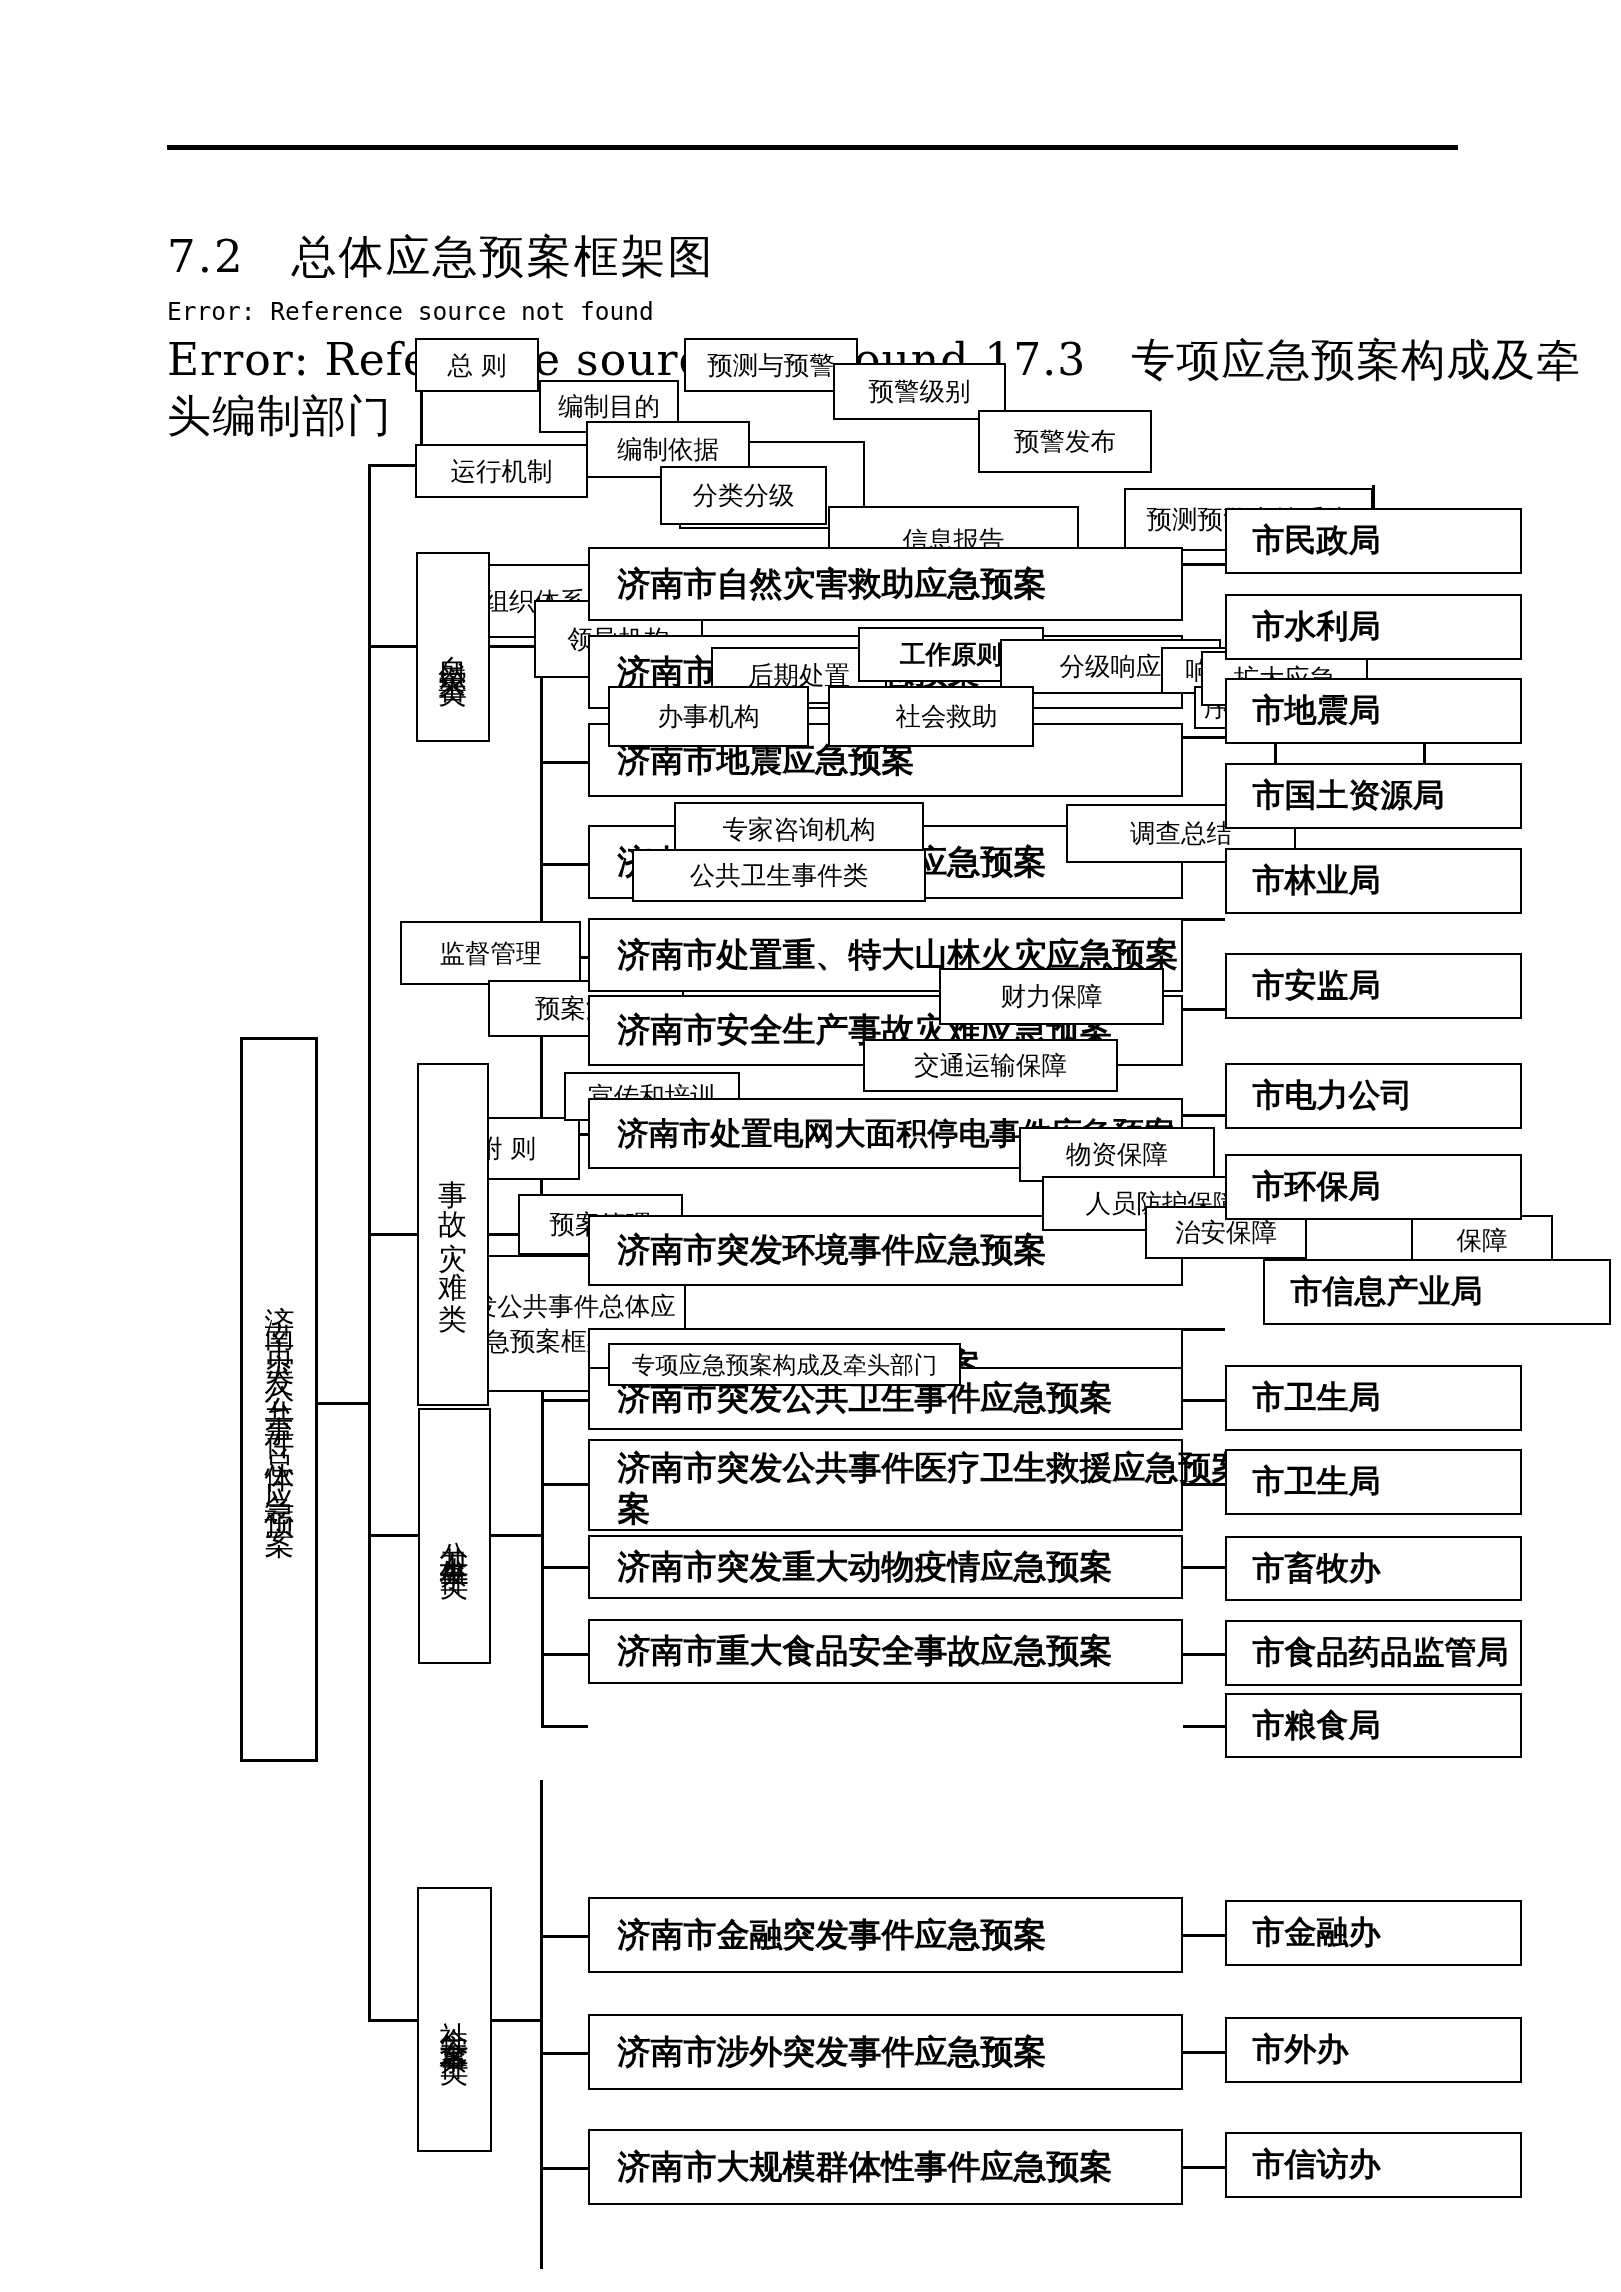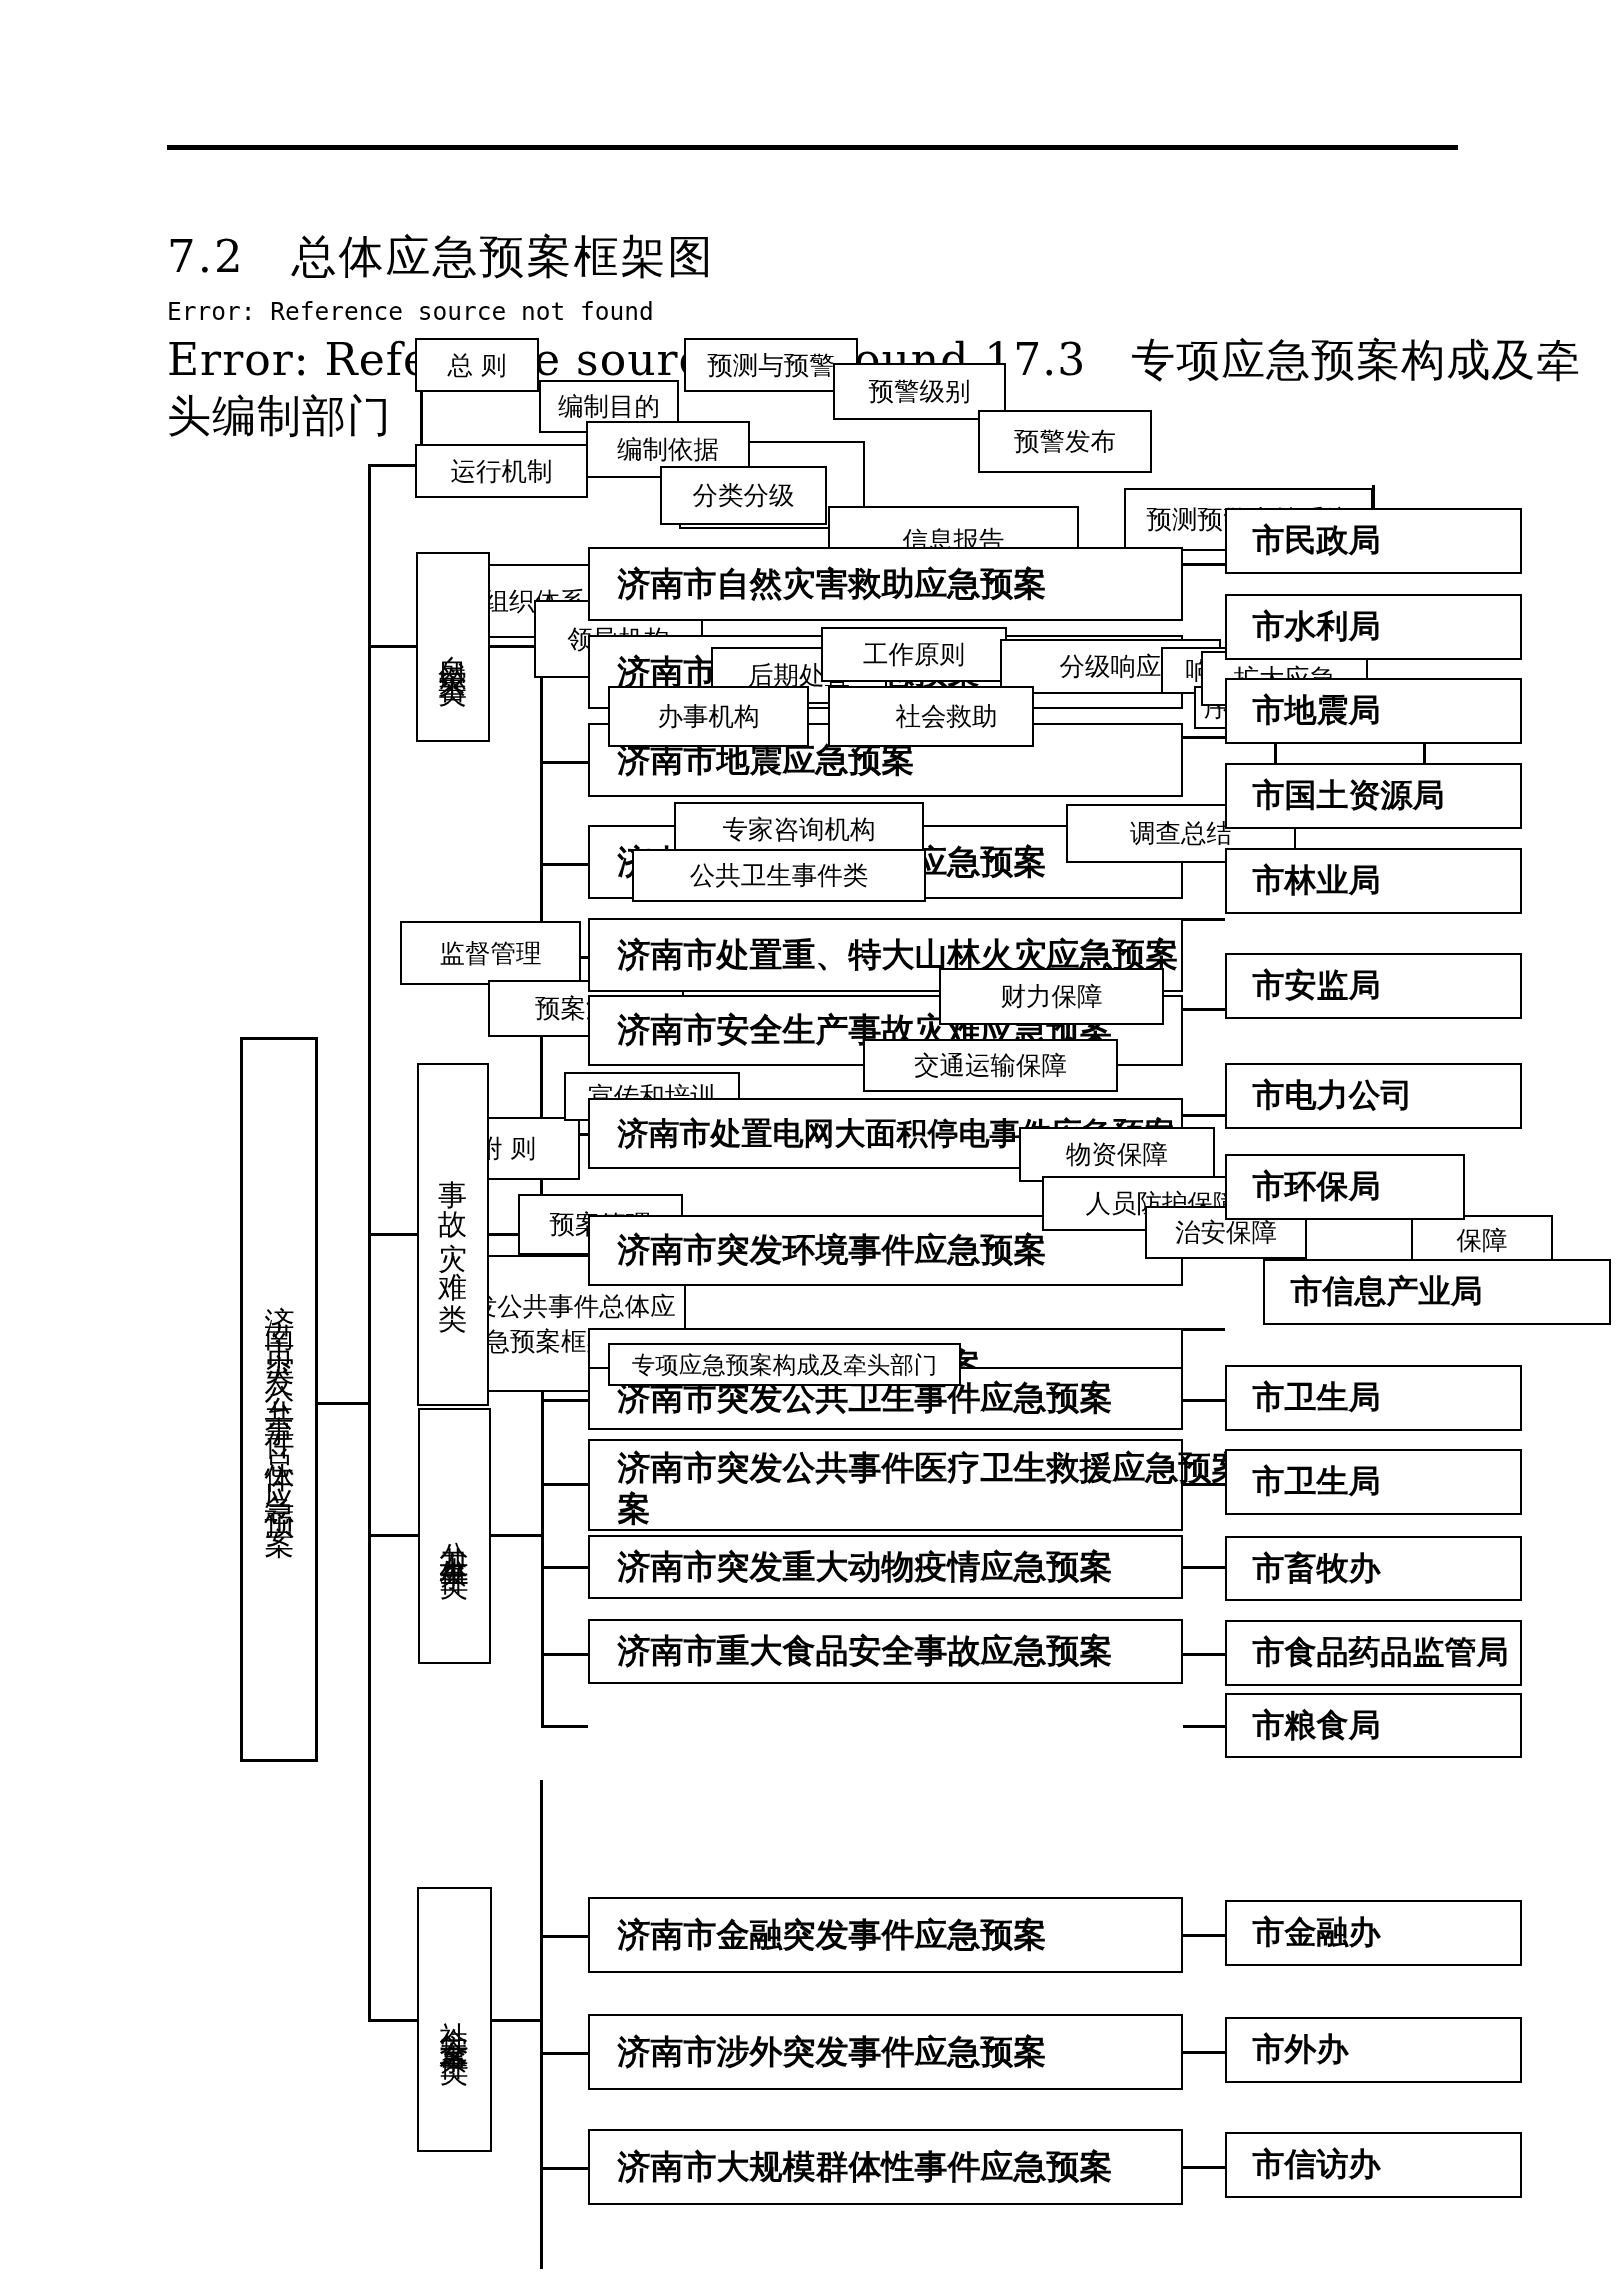--- a/index.html
+++ b/index.html
@@ -216,21 +216,21 @@
   <div class="box plan" style="left:588px;top:2014px;width:595px;height:76px;">
       <span>济南市涉外突发事件应急预案</span>
     </div>
   <div class="box plan" style="left:588px;top:2129px;width:595px;height:76px;">
       <span>济南市大规模群体性事件应急预案</span>
     </div>
 
   <div class="box fbox" style="left:711px;top:647px;width:176px;height:57px;">
       <span>后期处置</span>
     </div>
-  <div class="box fbox" style="left:821px;top:627px;width:186px;height:55px;">
+  <div class="box fbox" style="left:858px;top:627px;width:186px;height:55px;font-weight:bold;">
       <span>工作原则</span>
     </div>
   <div class="box fbox" style="left:1000px;top:639px;width:221px;height:55px;">
       <span>分级响应</span>
     </div>
   <div class="box fbox" style="left:1161px;top:647px;width:108px;height:47px;">
       <span>响 应</span>
     </div>
   <div class="box fbox" style="left:1194px;top:686px;width:45px;height:43px;">
       <span>序</span>
@@ -289,21 +289,21 @@
     </div>
   <div class="box dept" style="left:1225px;top:848px;width:297px;height:66px;">
       <span>市林业局</span>
     </div>
   <div class="box dept" style="left:1225px;top:953px;width:297px;height:66px;">
       <span>市安监局</span>
     </div>
   <div class="box dept" style="left:1225px;top:1063px;width:297px;height:66px;">
       <span>市电力公司</span>
     </div>
-  <div class="box dept" style="left:1225px;top:1154px;width:240px;height:66px;">
+  <div class="box dept" style="left:1225px;top:1154px;width:297px;height:66px;">
       <span>市环保局</span>
     </div>
   <div class="box dept" style="left:1263px;top:1259px;width:348px;height:66px;">
       <span>市信息产业局</span>
     </div>
   <div class="box dept" style="left:1225px;top:1365px;width:297px;height:66px;">
       <span>市卫生局</span>
     </div>
   <div class="box dept" style="left:1225px;top:1449px;width:297px;height:66px;">
       <span>市卫生局</span>

